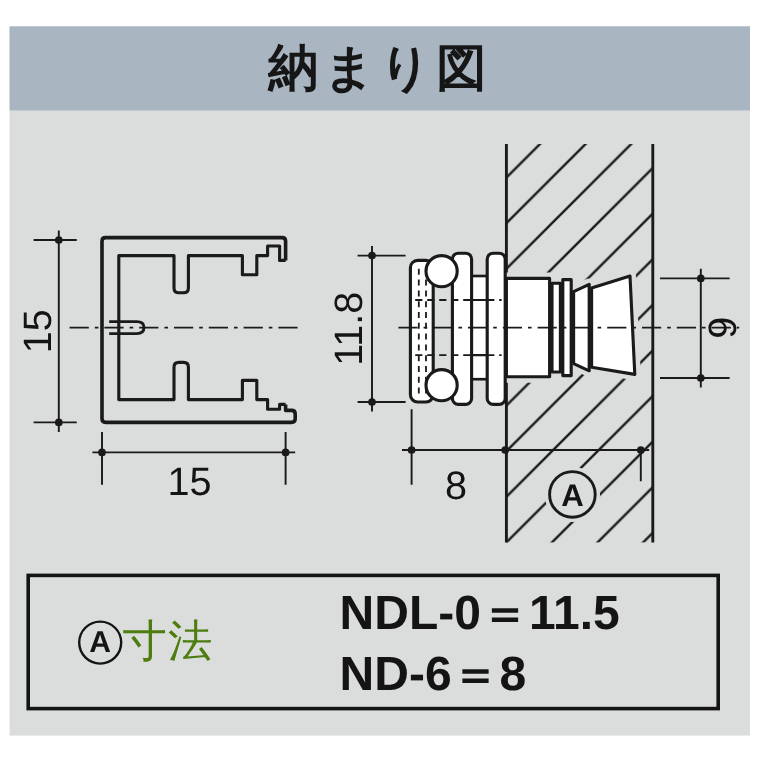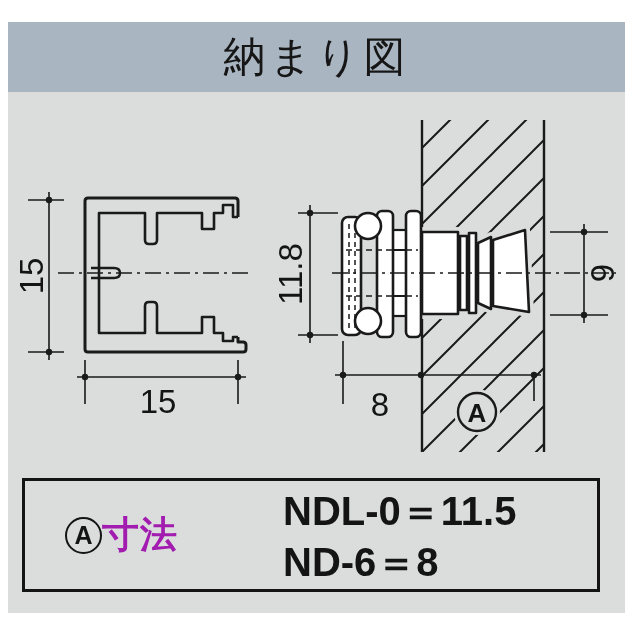--- a/index.html
+++ b/index.html
@@ -1,29 +1,29 @@
 <!DOCTYPE html>
 <html><head>
 <meta charset="utf-8">
 <style>
   html,body{margin:0;padding:0;background:#ffffff;}
   .page{position:relative;width:640px;height:640px;background:#ffffff;overflow:hidden;
         font-family:"Liberation Sans","DejaVu Sans",sans-serif;}
   .panel{position:absolute;left:8px;top:22px;width:617px;height:591px;background:#dbdcdc;}
   .hdr{position:absolute;left:0;top:0;width:100%;height:70px;background:#a9b5c1;
        display:flex;align-items:center;justify-content:center;}
-  .hdr-title{font-size:42px;font-weight:400;color:#161616;letter-spacing:4px;}
+  .hdr-title{font-size:42px;font-weight:700;color:#161616;letter-spacing:4px;}
   svg.drawing{position:absolute;left:0;top:0;width:640px;height:640px;}
   .legend{position:absolute;left:22px;top:478px;width:578px;height:114px;
           border:3.5px solid #141414;box-sizing:border-box;}
   .legend-left{position:absolute;left:40px;top:0;height:100%;display:flex;align-items:center;}
   .legend-circle{width:37px;height:37px;border:2.5px solid #141414;border-radius:50%;
                  display:flex;align-items:center;justify-content:center;
                  font-size:25px;font-weight:600;color:#141414;box-sizing:border-box;}
-  .legend-suffix{font-size:37px;color:#a21caf;font-weight:700;letter-spacing:1px;}
+  .legend-suffix{font-size:37px;color:#4d7c0f;font-weight:400;letter-spacing:1px;}
   .legend-right{position:absolute;left:258px;top:5px;display:flex;flex-direction:column;}
   .legend-line{font-size:40px;color:#141414;font-weight:700;line-height:51px;white-space:nowrap;}
 </style>
 </head>
 <body>
 
 <div class="page">
   <div class="panel">
     <div class="hdr">
       <span class="hdr-title">納まり図</span>

